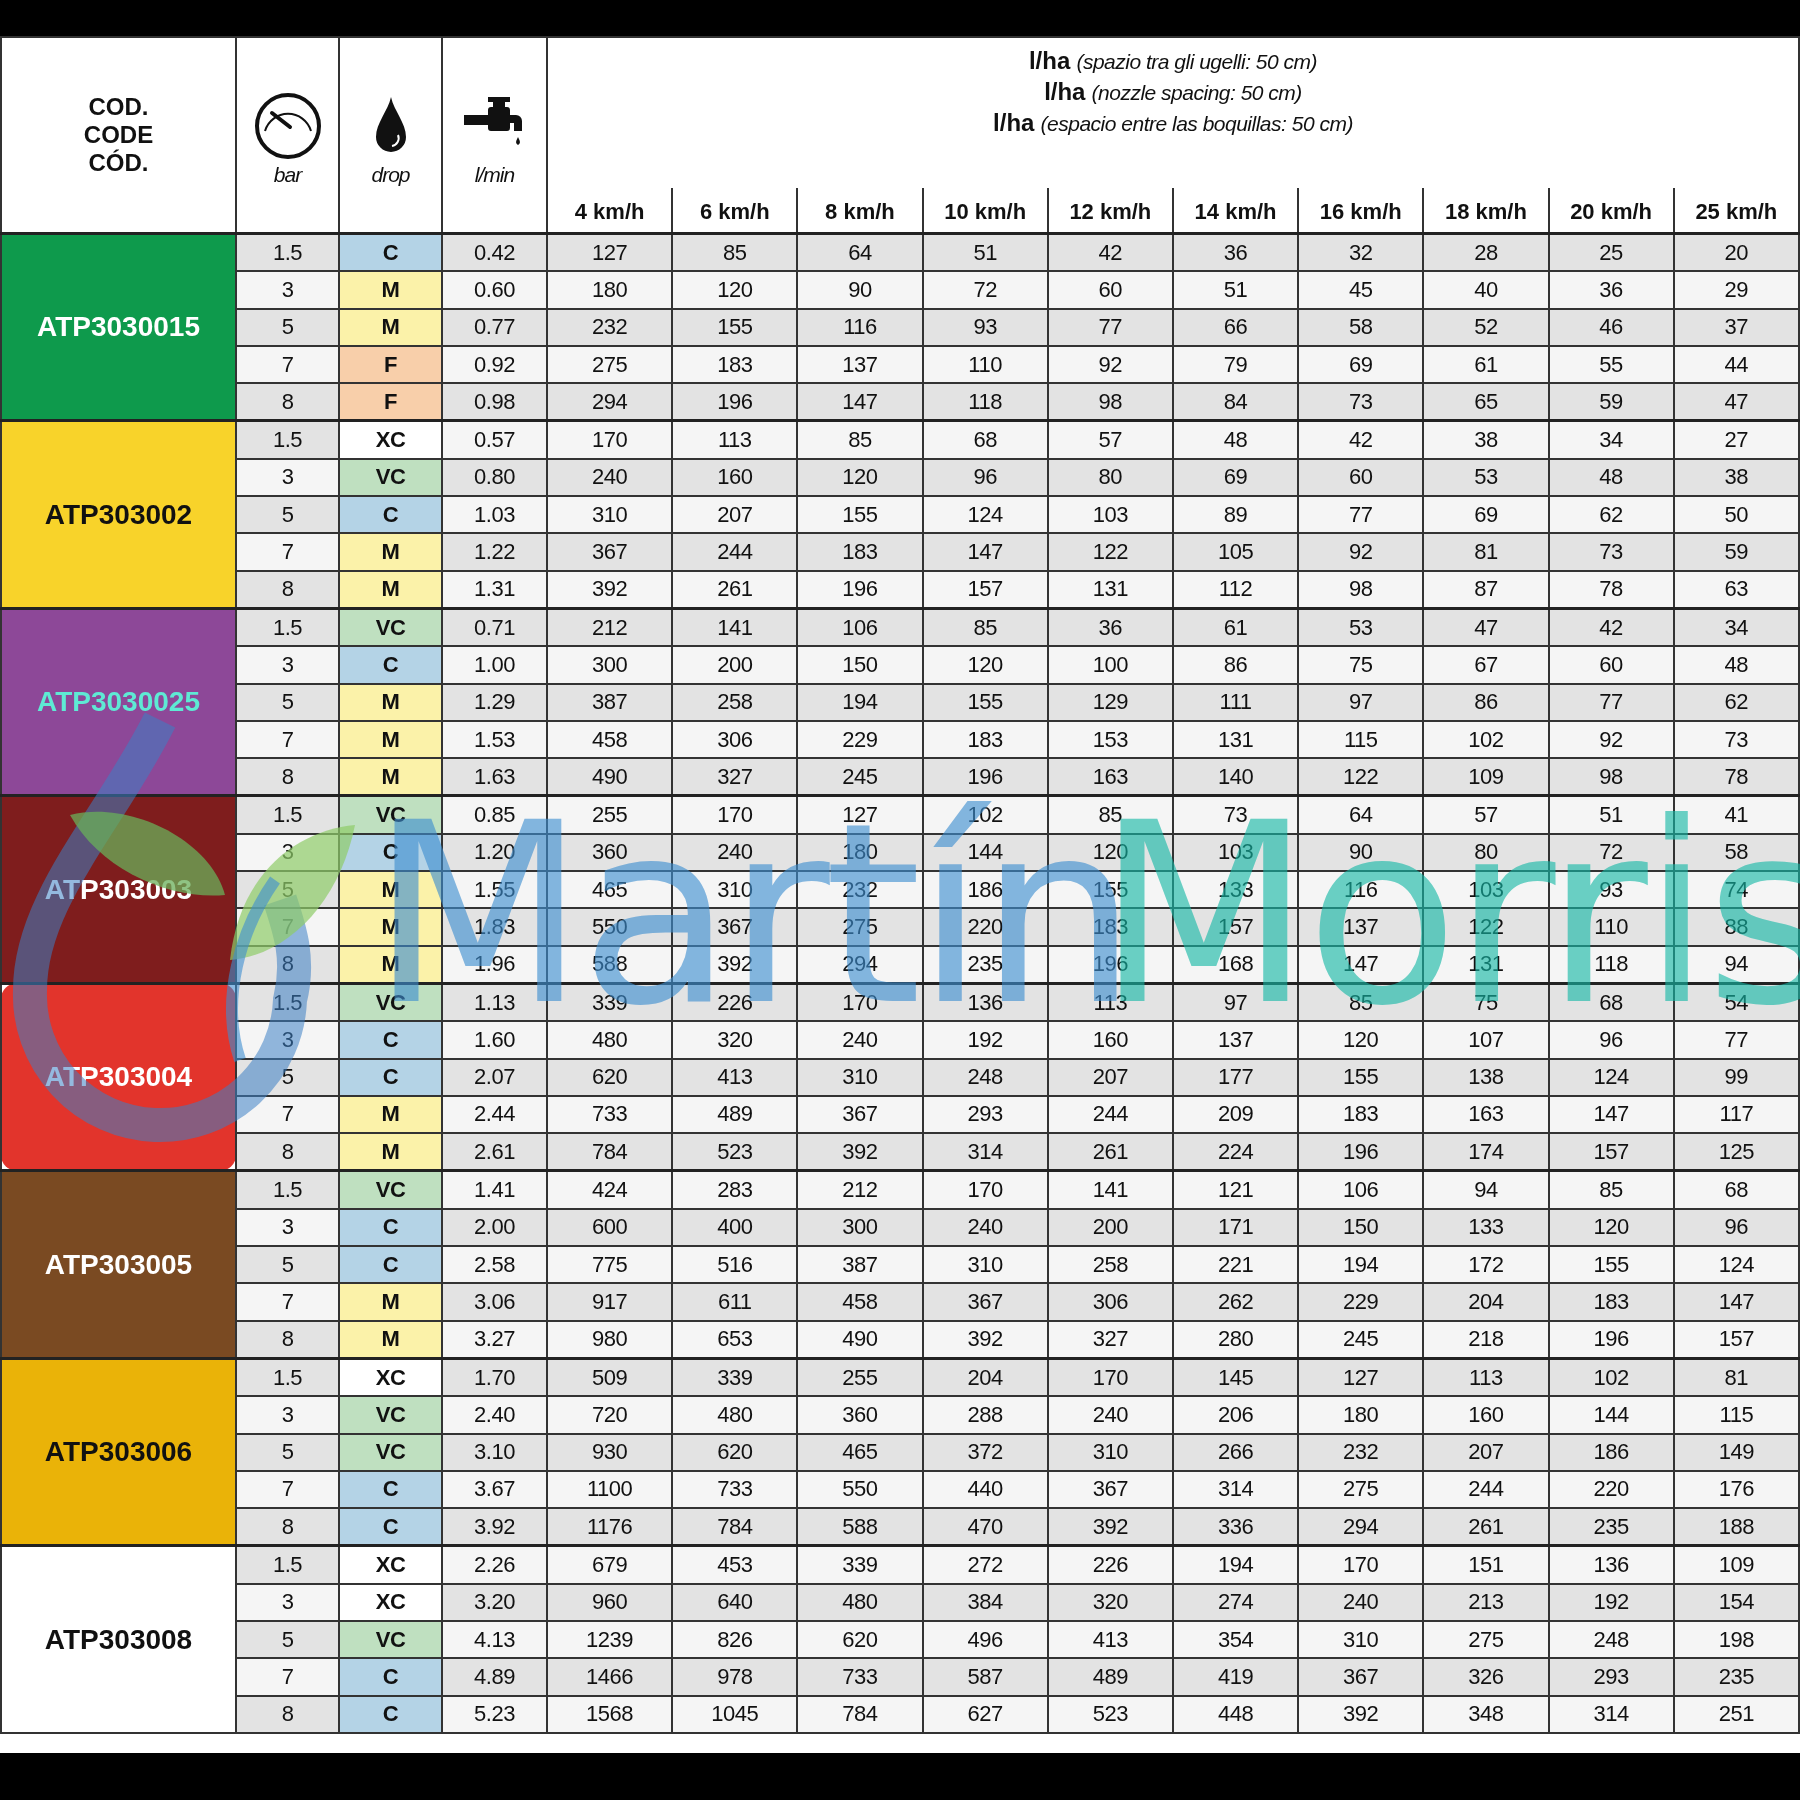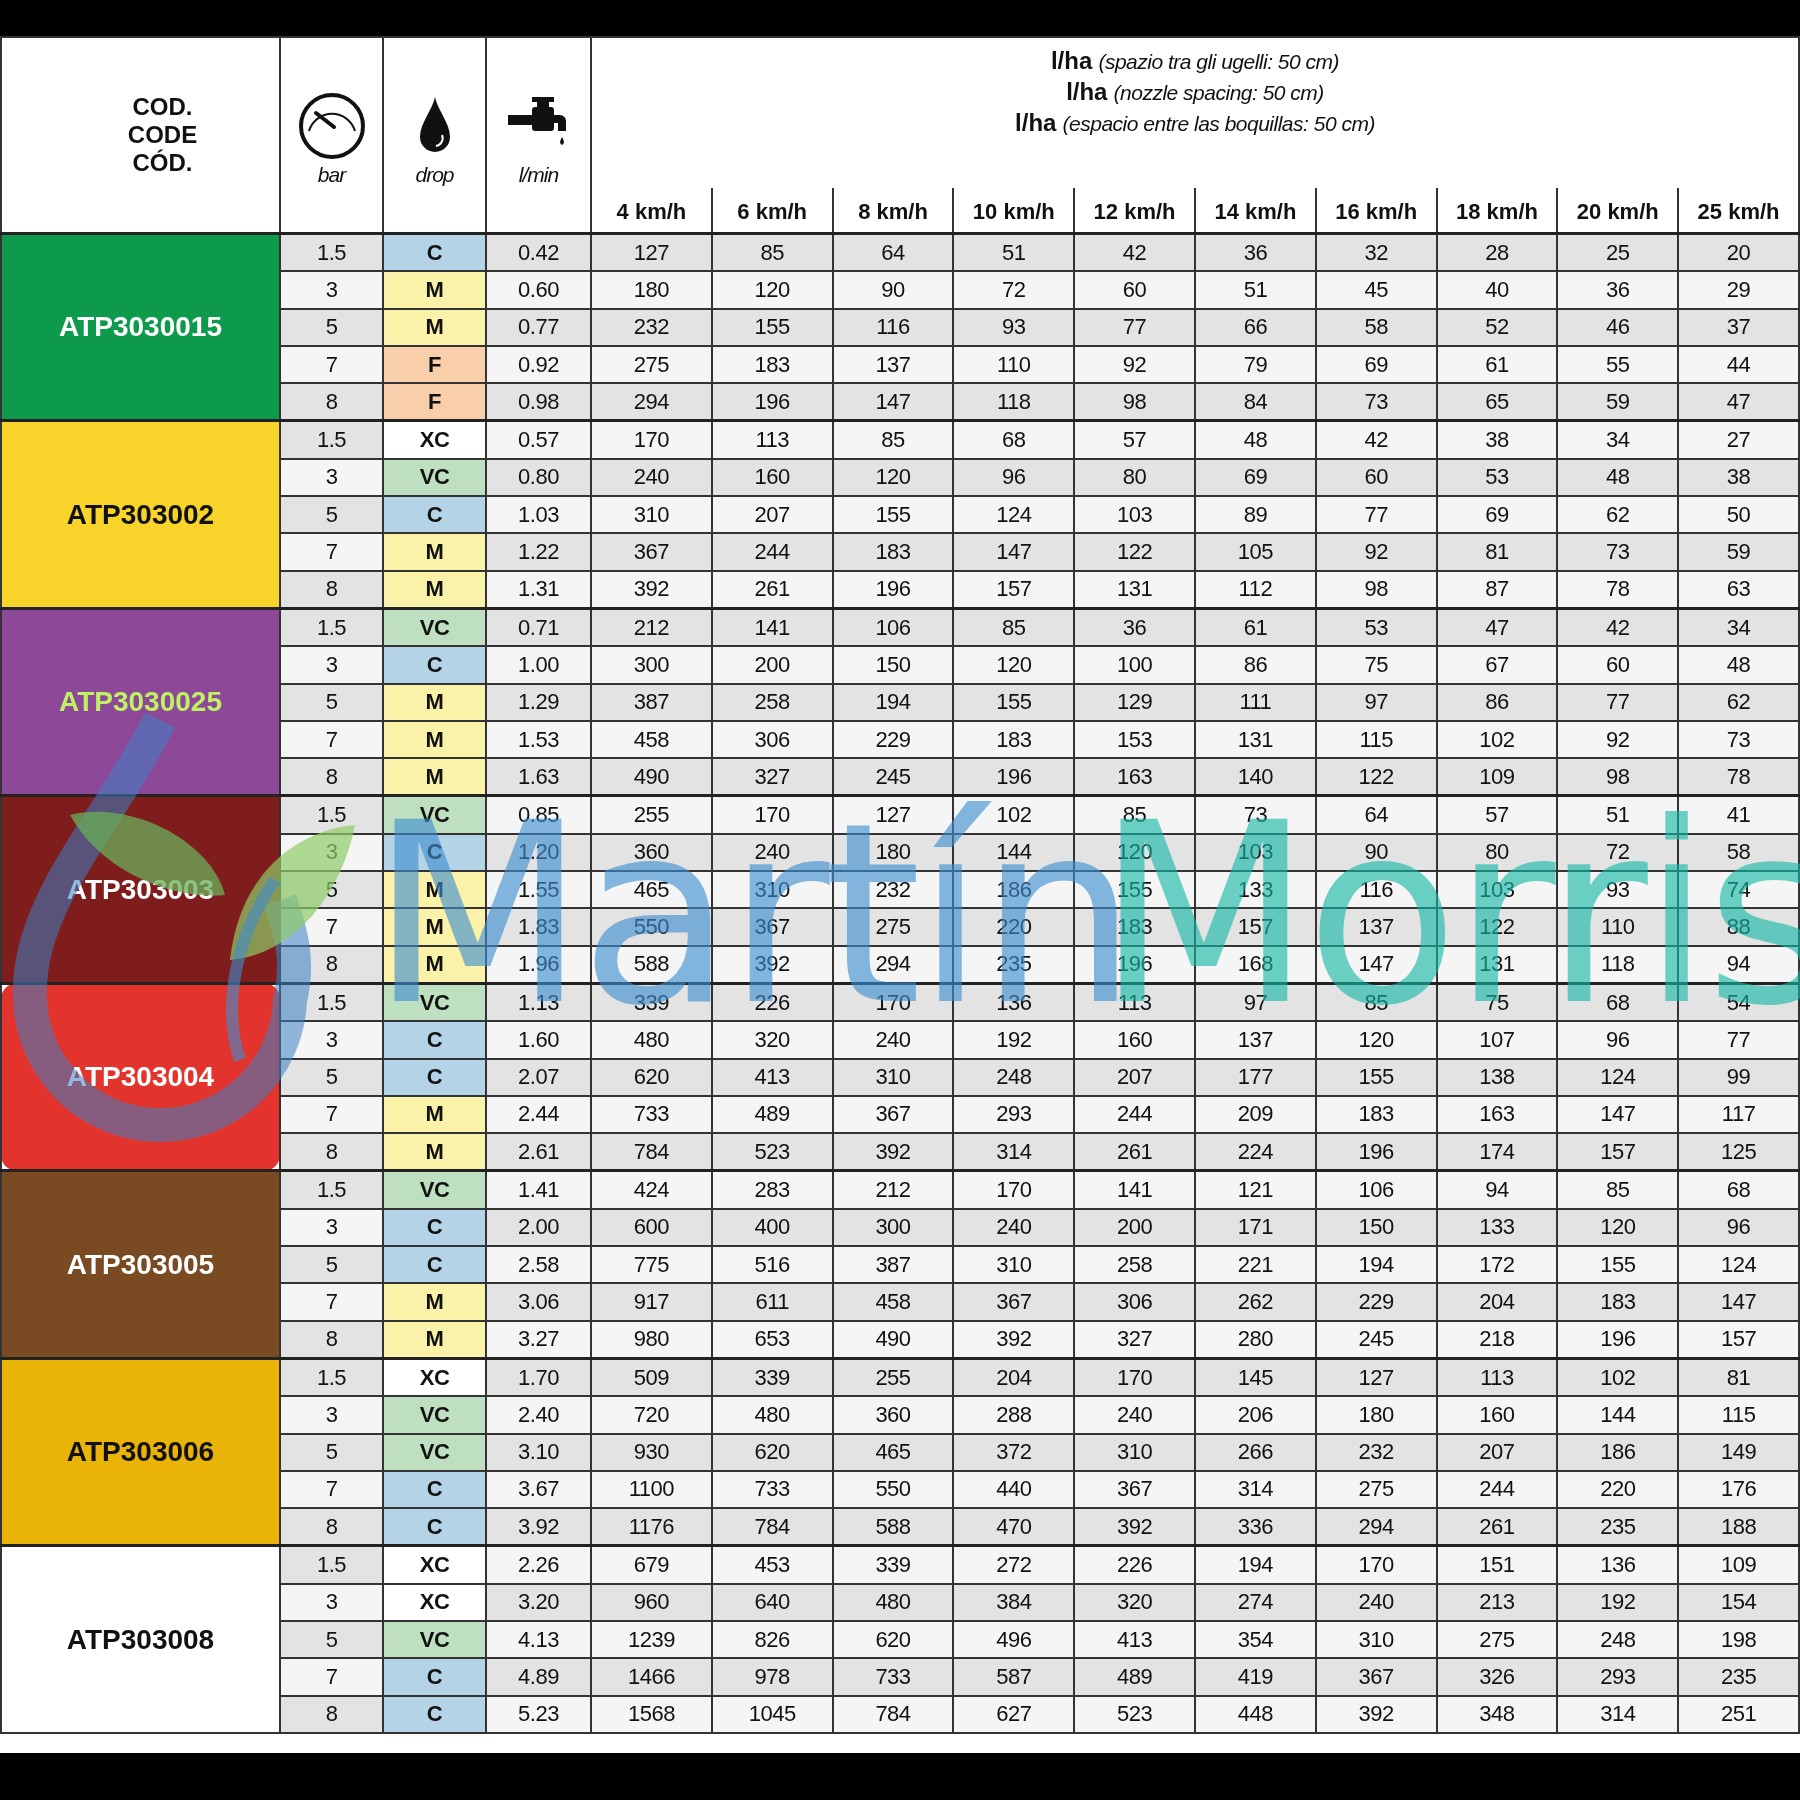--- a/index.html
+++ b/index.html
@@ -1,21 +1,21 @@
 <!DOCTYPE html>
 <html><head>
 <meta charset="utf-8">
 <style>
   html, body { margin:0; padding:0; background:#000; }
   body { width:1800px; height:1800px; position:relative; overflow:hidden; font-family:"Liberation Sans", sans-serif; }
   .sheet { position:absolute; left:0; top:36px; width:1800px; height:1717px; background:#fff; }
   table { border-collapse:collapse; table-layout:fixed; width:1800px; }
   td, th { border:2px solid #333; padding:0; text-align:center; vertical-align:middle; color:#111; }
   thead th { background:#fff; height:142px; font-weight:bold; }
-  .h-code { width:233px; font-size:24px; line-height:28px;padding-left:44px; }
+  .h-code { width:233px; font-size:24px; line-height:28px; }
   .h-icon { width:101px; }
   .h-icon .ic { display:block; margin:8px auto 2px; width:70px; height:70px; }
   .h-icon .unit { font-style:italic; font-weight:normal; font-size:21px; letter-spacing:-1px; }
   .h-lmin { width:103px; }
   .h-title { font-size:22px; line-height:30px; vertical-align:top; padding-top:8px; border-bottom:none; }
   .h-title b { font-weight:bold; font-size:24px; }
   .h-title i { font-weight:normal; font-style:italic; font-size:21px; letter-spacing:-0.5px; }
   .h-speed { font-size:22px; height:40px; border-top:none; border-left:2px solid #f97316; padding-top:4px; }
   tbody td { height:35.3px; font-size:22px; letter-spacing:-0.5px; }
   tbody tr.g-first td { border-top:3px solid #222; }
@@ -237,21 +237,21 @@
           <td class="zl">196</td>
           <td class="zl">157</td>
           <td class="zl">131</td>
           <td class="zl">112</td>
           <td class="zl">98</td>
           <td class="zl">87</td>
           <td class="zl">78</td>
           <td class="zl">63</td>
         </tr>
         <tr class="g-first">
-          <td class="code" rowspan="5" style="background: rgb(141, 72, 152); color: #bef264; margin-left: 25px;">ATP3030025</td>
+          <td class="code" rowspan="5" style="background: rgb(141, 72, 152); color: #5eead4; margin-left: 25px;">ATP3030025</td>
           <td class="zg">1.5</td>
           <td class="drop drop-VC">VC</td>
           <td class="zg">0.71</td>
           <td class="zg">212</td>
           <td class="zg">141</td>
           <td class="zg">106</td>
           <td class="zg">85</td>
           <td class="zg">36</td>
           <td class="zg">61</td>
           <td class="zg">53</td>

